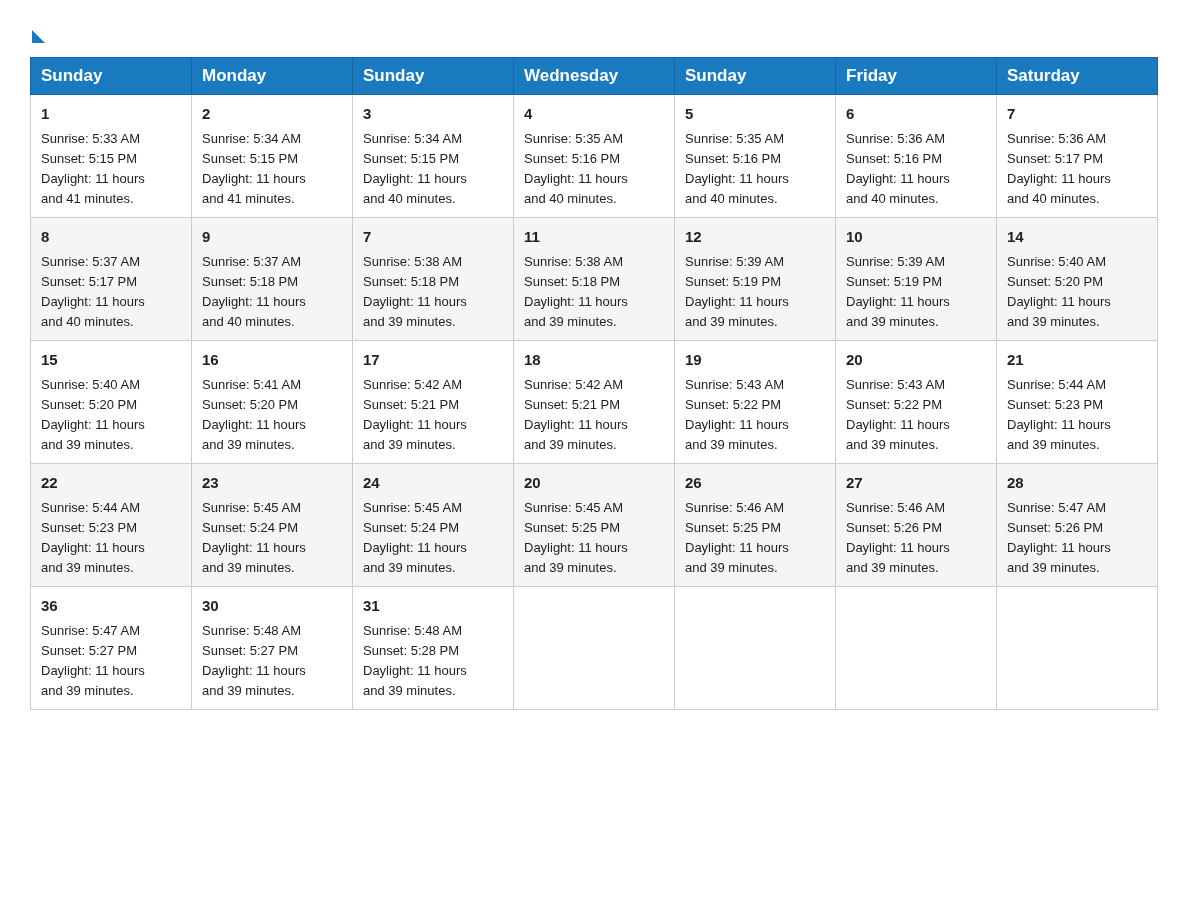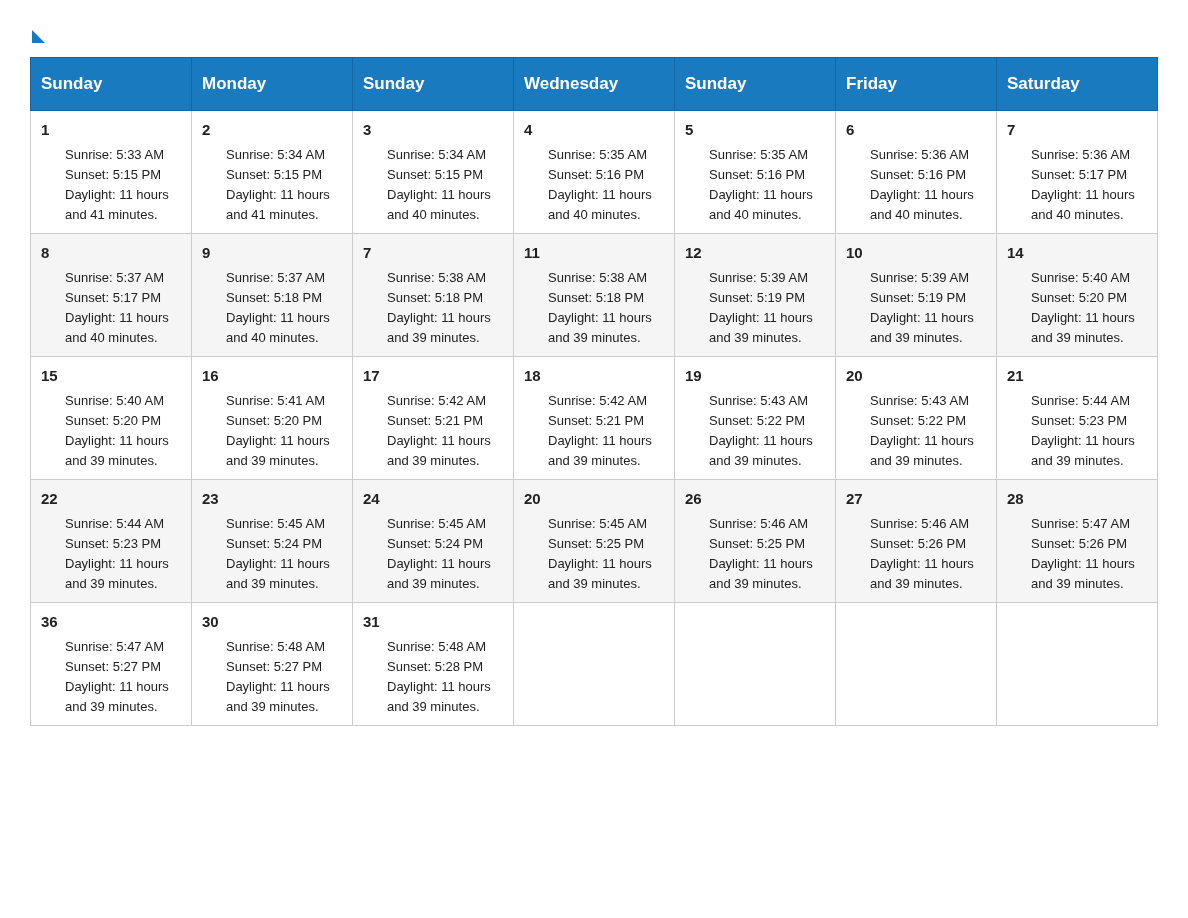--- a/index.html
+++ b/index.html
@@ -65,21 +65,21 @@
     .calendar-table {
       width: 100%;
       border-collapse: collapse;
       border: 1px solid #bbb;
     }
     .calendar-table th {
       background: #1a7abf;
       color: #fff;
       font-size: 17px;
       font-weight: bold;
-      padding: 16px 10px;
+      padding: 8px 10px;
       text-align: left;
       border: 1px solid #1565a0;
     }
     .calendar-table td {
       vertical-align: top;
       padding: 8px 10px;
       border: 1px solid #ccc;
       width: calc(100% / 7);
       min-height: 110px;
       font-size: 13.5px;
@@ -94,21 +94,20 @@
     .day-number {
       font-size: 15px;
       font-weight: bold;
       display: block;
       margin-bottom: 3px;
     }
     .day-info {
       font-size: 13px;
       color: #222;
       line-height: 1.55;
-      margin-left: 24px;
     }
     .empty-cell {
       background: #fff !important;
     }
   </style>
 </head>
 <body>
 
 <div class="header-row">
   <div class="logo">

